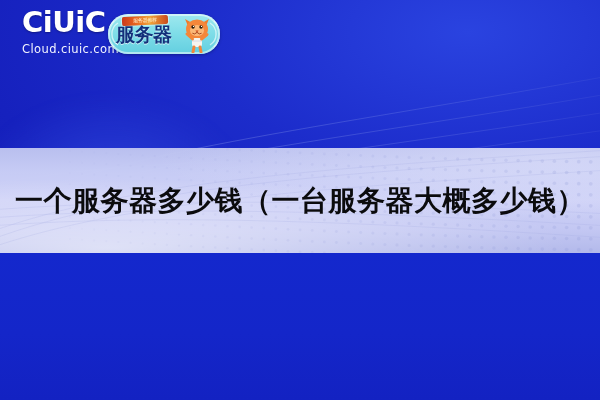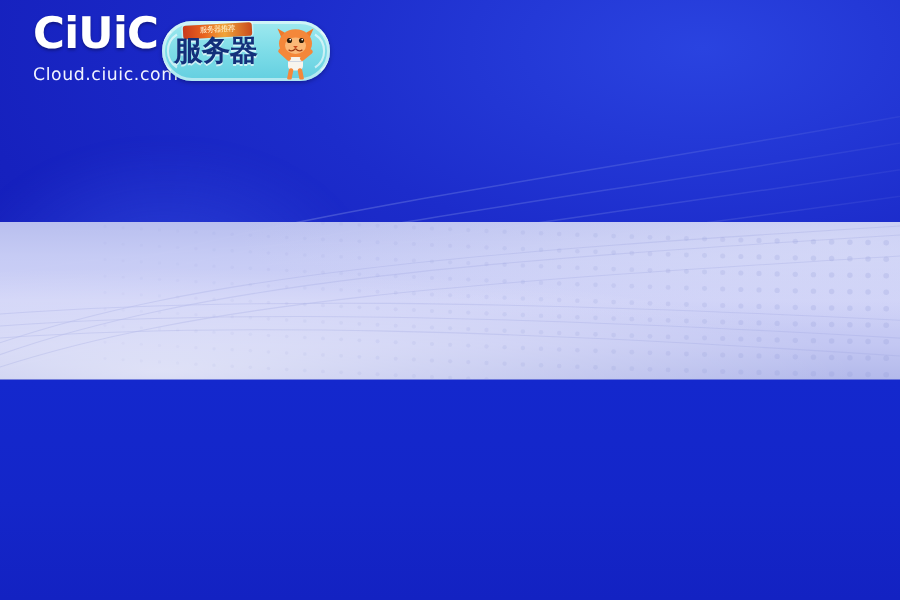--- a/index.html
+++ b/index.html
@@ -1381,20 +1381,21 @@
           <circle cx="263.8" cy="102.1" r="1.32" fill-opacity="0.24"></circle>
           <circle cx="275.9" cy="102.7" r="1.34" fill-opacity="0.24"></circle>
           <circle cx="288.0" cy="103.3" r="1.36" fill-opacity="0.25"></circle>
           <circle cx="300.1" cy="103.9" r="1.38" fill-opacity="0.26"></circle>
           <circle cx="312.2" cy="104.4" r="1.40" fill-opacity="0.27"></circle>
           <circle cx="324.3" cy="105.0" r="1.42" fill-opacity="0.28"></circle>
         </g>
     </svg>
   </div>
 
+  <div class="headline">一个服务器多少钱（一台服务器大概多少钱）</div>
 
   <div class="brand">
     <div class="wordmark">CiUiC</div>
     <div class="brand-sub">Cloud.ciuic.com</div>
   </div>
 
   <div class="badge">
     <svg class="badge-arcs" viewBox="0 0 112 40" preserveAspectRatio="none">
       <g fill="none" stroke="#ffffff" stroke-opacity="0.8" stroke-width="1.4">
         <path d="M10,9 A13,13 0 0 0 10,31"></path>

